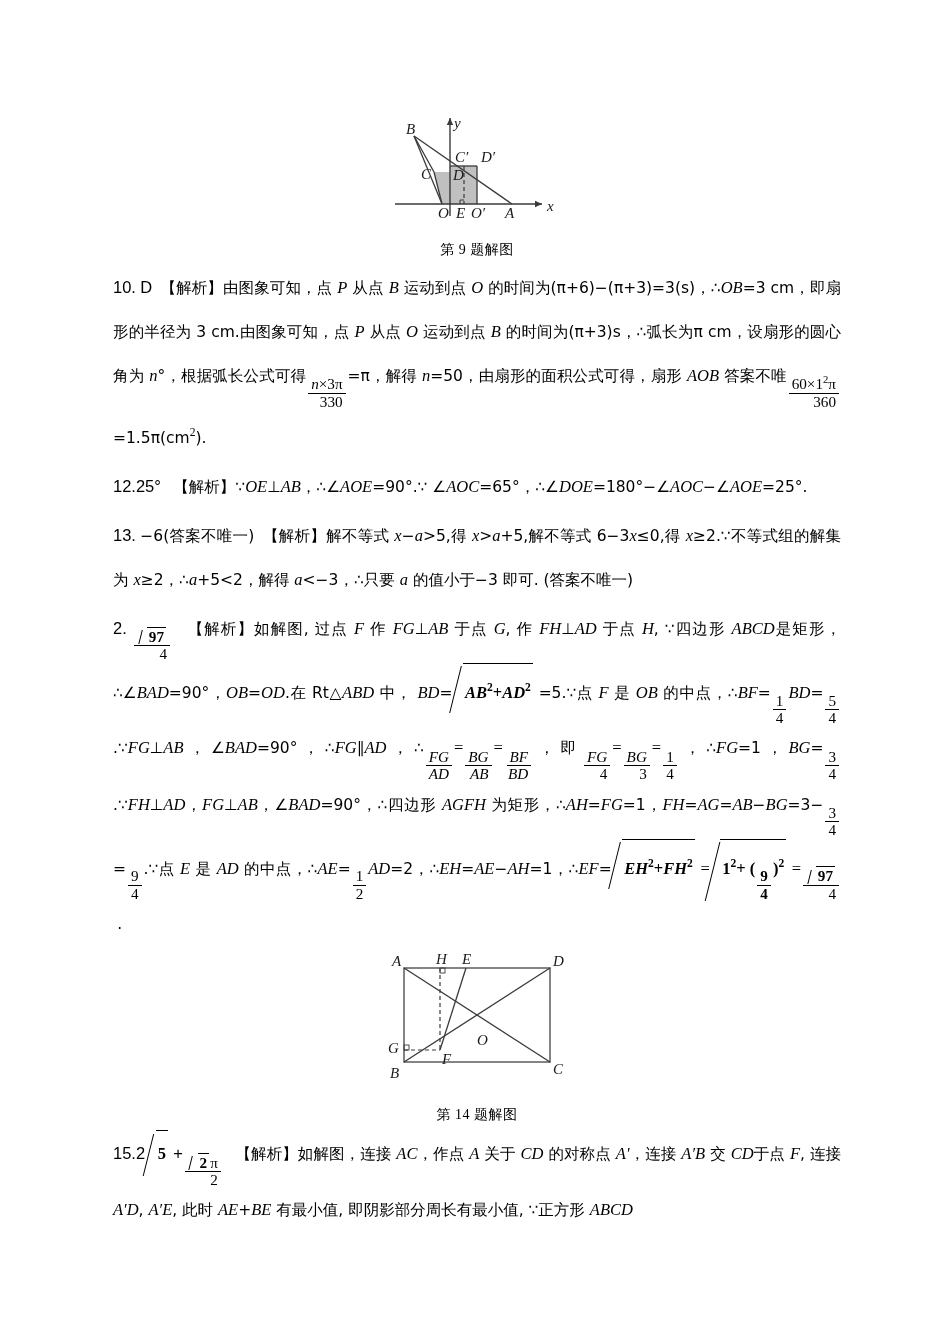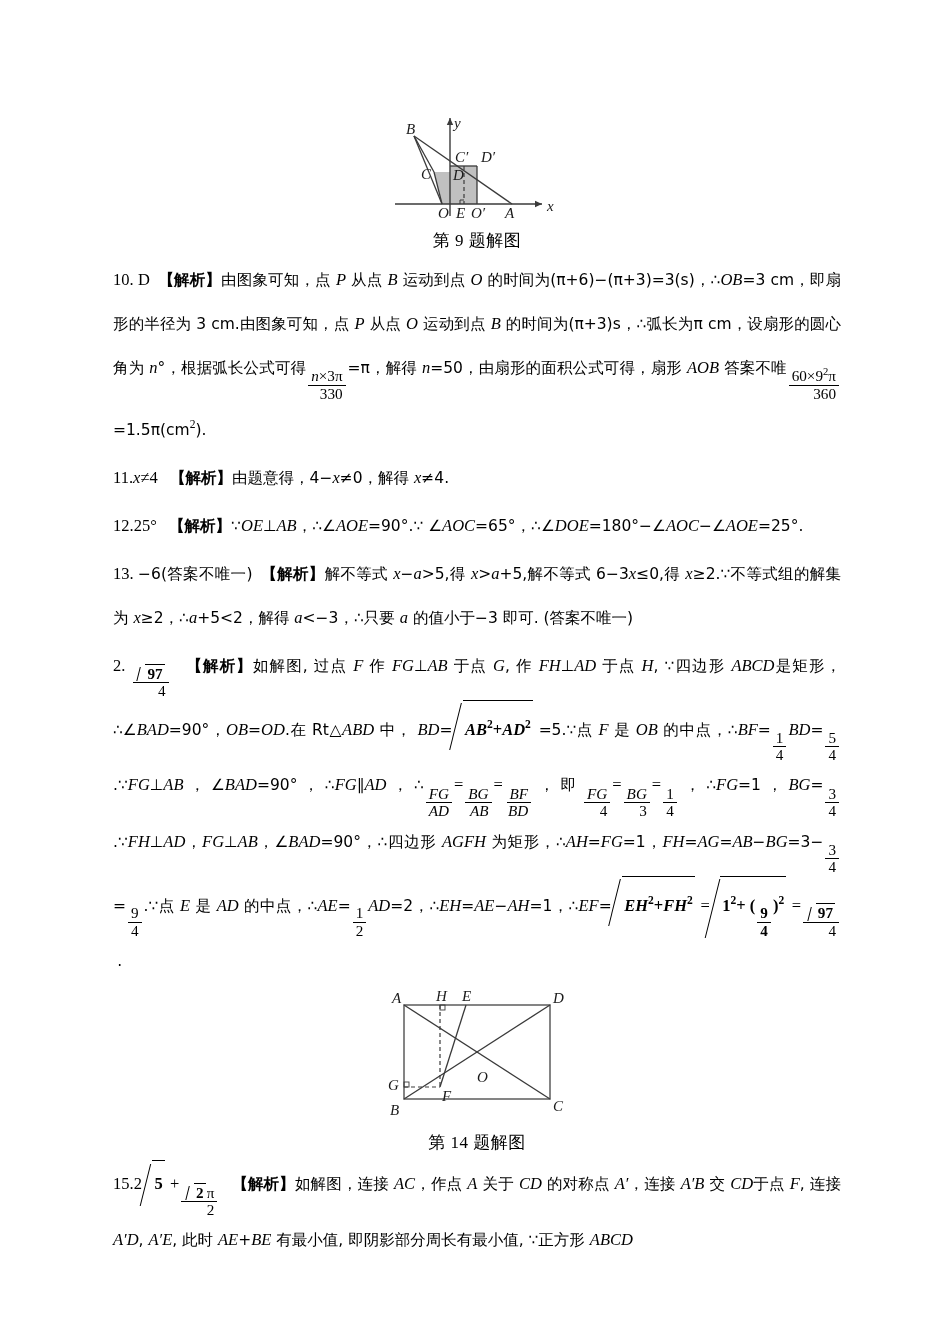--- a/index.html
+++ b/index.html
@@ -32,41 +32,41 @@
   
   .fig-wrap {
     width: 100%;
     display: flex;
     justify-content: center;
     align-items: center;
     flex-direction: column;
   }
   .fig-caption {
     text-align: center;
-    font-size: 17px;
+    font-size: 14px;
     letter-spacing: 0.5px;
-    margin-top: 10px;
+    margin-top: 22px;
     margin-bottom: 6px;
     font-family: "Liberation Serif", "DejaVu Serif", serif;
   }
 
   
   .para {
     font-size: 16.5px;
     line-height: 44px;
     text-align: justify;
     text-justify: inter-ideograph;
     margin: 0 0 4px 0;
     word-break: break-word;
   }
 
   .it { font-style: italic; font-family: "Liberation Serif","DejaVu Serif",serif; }
-  .bold-br { font-weight: bold; }
+  .bold-br { font-weight: normal; }
   .cn { font-family: "DejaVu Sans", "Liberation Sans", sans-serif; font-size: 15.5px; }
-  .num { font-family: Liberation Serif, serif; }
+  .num { font-family: Liberation Sans, sans-serif; }
 
   
   .frac {
     display: inline-flex;
     flex-direction: column;
     align-items: flex-end;
     vertical-align: -0.55em;
     font-size: 0.92em;
     line-height: 1.08;
     margin: 0 2px;
@@ -153,28 +153,25 @@
         <text class="lbl" x="160" y="107">x</text>
       </svg>
       <div class="fig-caption">第 9 题解图</div>
     </div>
 
     <div class="para">
       <span class="num">10.</span><span>&nbsp;</span><span class="num">D</span><span>&nbsp;&nbsp;</span><span class="bold-br cn">【解析】</span><span class="cn">由图象可知，点 </span><span class="it">P</span><span class="cn"> 从点 </span><span class="it">B</span><span class="cn"> 运动到点 </span><span class="it">O</span><span class="cn"> 的时间为(π+6)−(π+3)=3(s)，∴</span><span class="it">OB</span><span class="cn">=3 cm，即扇形的半径为 3 cm.由图象可知，点 </span><span class="it">P</span><span class="cn"> 从点 </span><span class="it">O</span><span class="cn"> 运动到点 </span><span class="it">B</span><span class="cn"> 的时间为(π+3)s，∴弧</span><span class="cn">长为π cm，设扇形的圆心角为 </span><span class="it">n</span><span class="cn">°，根据弧长公式可得</span><span class="frac">
           <span class="n"><span class="it">n</span><span>×3π</span></span>
           <span class="d">330</span>
         </span><span class="cn">=π，解得 </span><span class="it">n</span><span class="cn">=50，由扇形的面</span><span class="cn">积公式可得，扇形 </span><span class="it">AOB</span><span class="cn"> 答案不唯</span><span class="frac">
-          <span class="n"><span>60×9</span><span class="sup">2</span><span>π</span></span>
+          <span class="n"><span>60×1</span><span class="sup">2</span><span>π</span></span>
           <span class="d">360</span>
         </span><span class="cn">=1.5π(cm</span><span class="sup">2</span><span class="cn">).</span>
     </div>
 
-    <div class="para">
-      <span class="num">11.</span><span class="it">x</span><span class="num">≠4</span><span>&nbsp;&nbsp;&nbsp;</span><span class="bold-br cn">【解析】</span><span class="cn">由题意得，4−</span><span class="it">x</span><span class="cn">≠0，解得 </span><span class="it">x</span><span class="cn">≠4.</span>
-    </div>
 
     <div class="para">
       <span class="num">12.</span><span class="num">25°</span><span>&nbsp;&nbsp;&nbsp;</span><span class="bold-br cn">【解析】</span><span class="cn">∵</span><span class="it">OE</span><span class="cn">⊥</span><span class="it">AB</span><span class="cn">，∴∠</span><span class="it">AOE</span><span class="cn">=90°.∵ ∠</span><span class="it">AOC</span><span class="cn">=65°，∴∠</span><span class="it">DOE</span><span class="cn">=180°−∠</span><span class="it">AOC</span><span class="cn">−</span><span class="cn">∠</span><span class="it">AOE</span><span class="cn">=25°.</span>
     </div>
 
     <div class="para">
       <span class="num">13.</span><span>&nbsp;</span><span class="cn">−6(答案不唯一)</span><span>&nbsp;&nbsp;</span><span class="bold-br cn">【解析】</span><span class="cn">解不等式 </span><span class="it">x</span><span class="cn">−</span><span class="it">a</span><span class="cn">&gt;5,得 </span><span class="it">x</span><span class="cn">&gt;</span><span class="it">a</span><span class="cn">+5,解不等式 6−3</span><span class="it">x</span><span class="cn">≤0,得 </span><span class="it">x</span><span class="cn">≥2.∵</span><span class="cn">不等式组的解集为 </span><span class="it">x</span><span class="cn">≥2，∴</span><span class="it">a</span><span class="cn">+5&lt;2，解得 </span><span class="it">a</span><span class="cn">&lt;−3，∴只要 </span><span class="it">a</span><span class="cn"> 的值小于−3 即可. (答案不唯</span><span class="cn">一)</span>
     </div>
 
     <div class="para">

